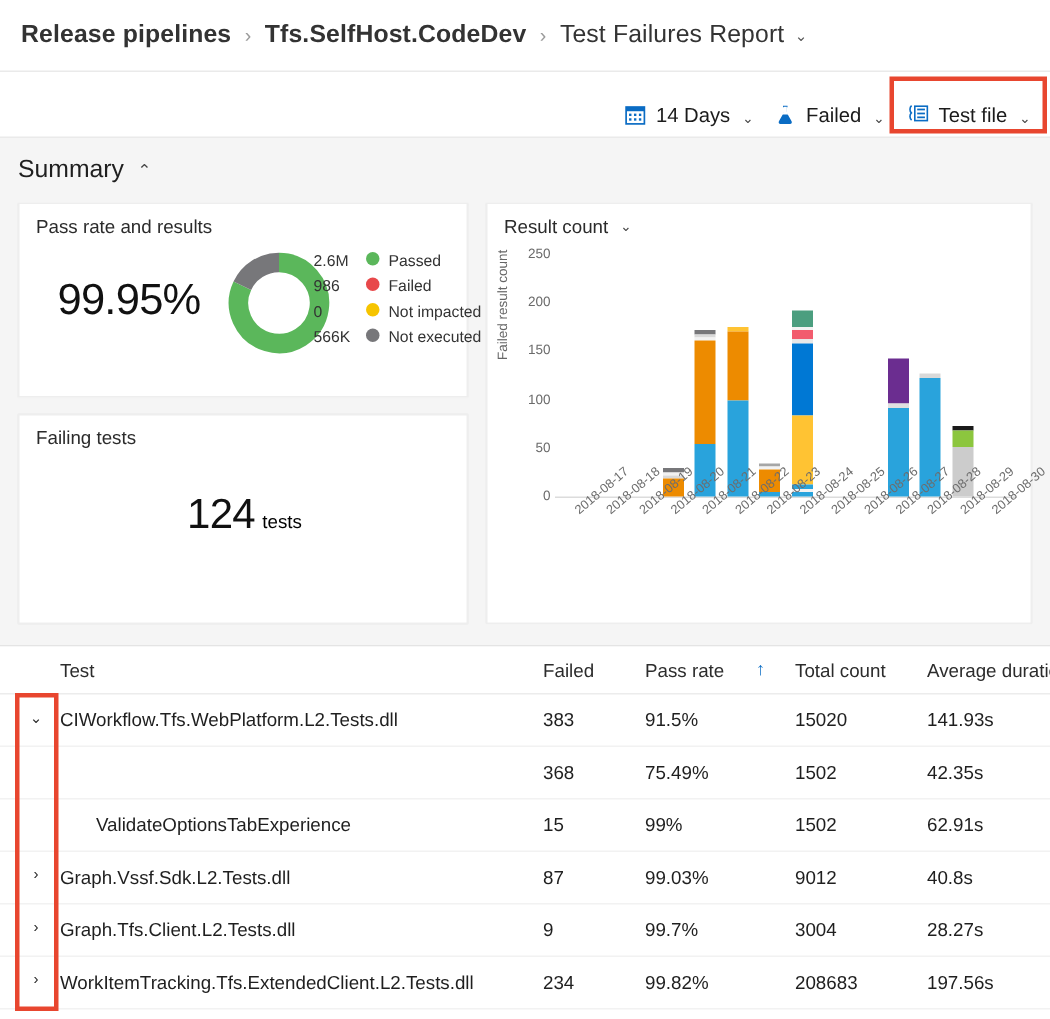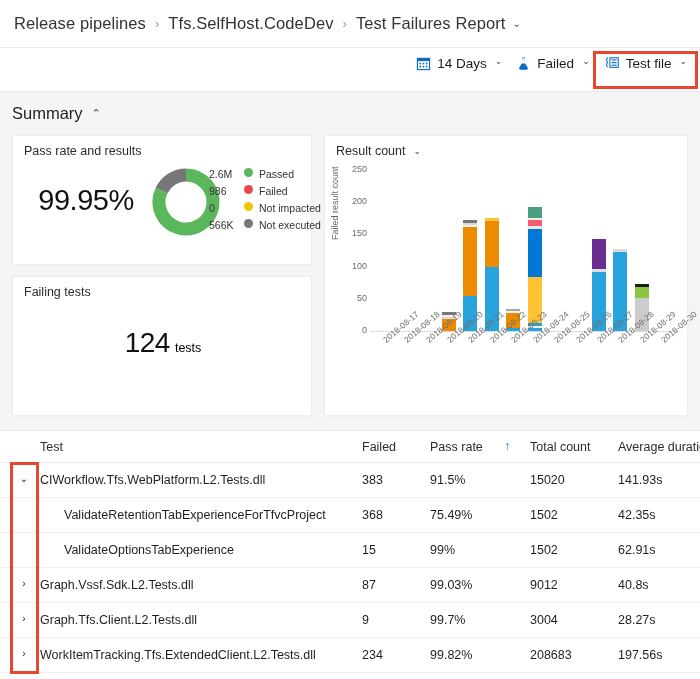--- a/index.html
+++ b/index.html
@@ -11,32 +11,32 @@
     -webkit-font-smoothing:antialiased;
   }
   .page { position:relative; width:700px; height:679px; background:#fff; }
 
   
   .breadcrumb {
     position:absolute; left:0; top:0; width:700px; height:47px;
     display:flex; align-items:center; padding-left:14px; background:#fff;
   }
   .crumb { font-size:16.5px; color:#343434; letter-spacing:.1px; white-space:nowrap; }
-  .crumb.link { color:#333; }
+  .crumb.link { color:#333;font-weight:bold; }
   .crumb-sep { color:#9a9a9a; font-size:13px; margin:0 9px; }
   .crumb-caret { margin-left:7px; color:#555; font-size:10px; }
 
   
   .toolbar {
     position:absolute; left:0; top:47px; width:700px; height:45px;
     border-top:1px solid #eaeaea; border-bottom:1px solid #eaeaea;
     display:flex; align-items:center; justify-content:flex-end;
     padding-right:7px; background:#fff;
   }
-  .tb-item { display:flex; align-items:flex-start; height:28px; padding:0 6px; margin-left:2px; cursor:default; }
+  .tb-item { display:flex; align-items:flex-end; height:28px; padding:0 6px; margin-left:2px; cursor:default; }
   .tb-label { font-size:13.5px; color:#1b1b1b; margin-left:6px; white-space:nowrap; }
   .tb-caret { margin-left:8px; color:#444; font-size:9px; }
   .tb-highlight { position:relative; outline:3px solid #e8462f; outline-offset:2px; }
 
   svg.ic { display:block; }
 
   
   .main {
     position:absolute; left:0; top:92px; width:700px; height:339px;
     background:#f5f5f5; border-bottom:1px solid #e4e4e4;
@@ -324,21 +324,20 @@
     <div id="rows-host">
         <div class="row" style="top: 32px;">
           <span class="chev">⌄</span>
           <span class="cell c-test">CIWorkflow.Tfs.WebPlatform.L2.Tests.dll</span>
           <span class="cell c-failed">383</span>
           <span class="cell c-pass">91.5%</span>
           <span class="cell c-total">15020</span>
           <span class="cell c-dur">141.93s</span>
         </div>
         <div class="row" style="top: 67px;">
-          <span class="cell c-test child">ValidateRetentionTabExperienceForTfvcProject</span>
           <span class="cell c-failed">368</span>
           <span class="cell c-pass">75.49%</span>
           <span class="cell c-total">1502</span>
           <span class="cell c-dur">42.35s</span>
         </div>
         <div class="row" style="top: 102px; padding-left: 21px;">
           <span class="cell c-test child">ValidateOptionsTabExperience</span>
           <span class="cell c-failed">15</span>
           <span class="cell c-pass">99%</span>
           <span class="cell c-total">1502</span>

